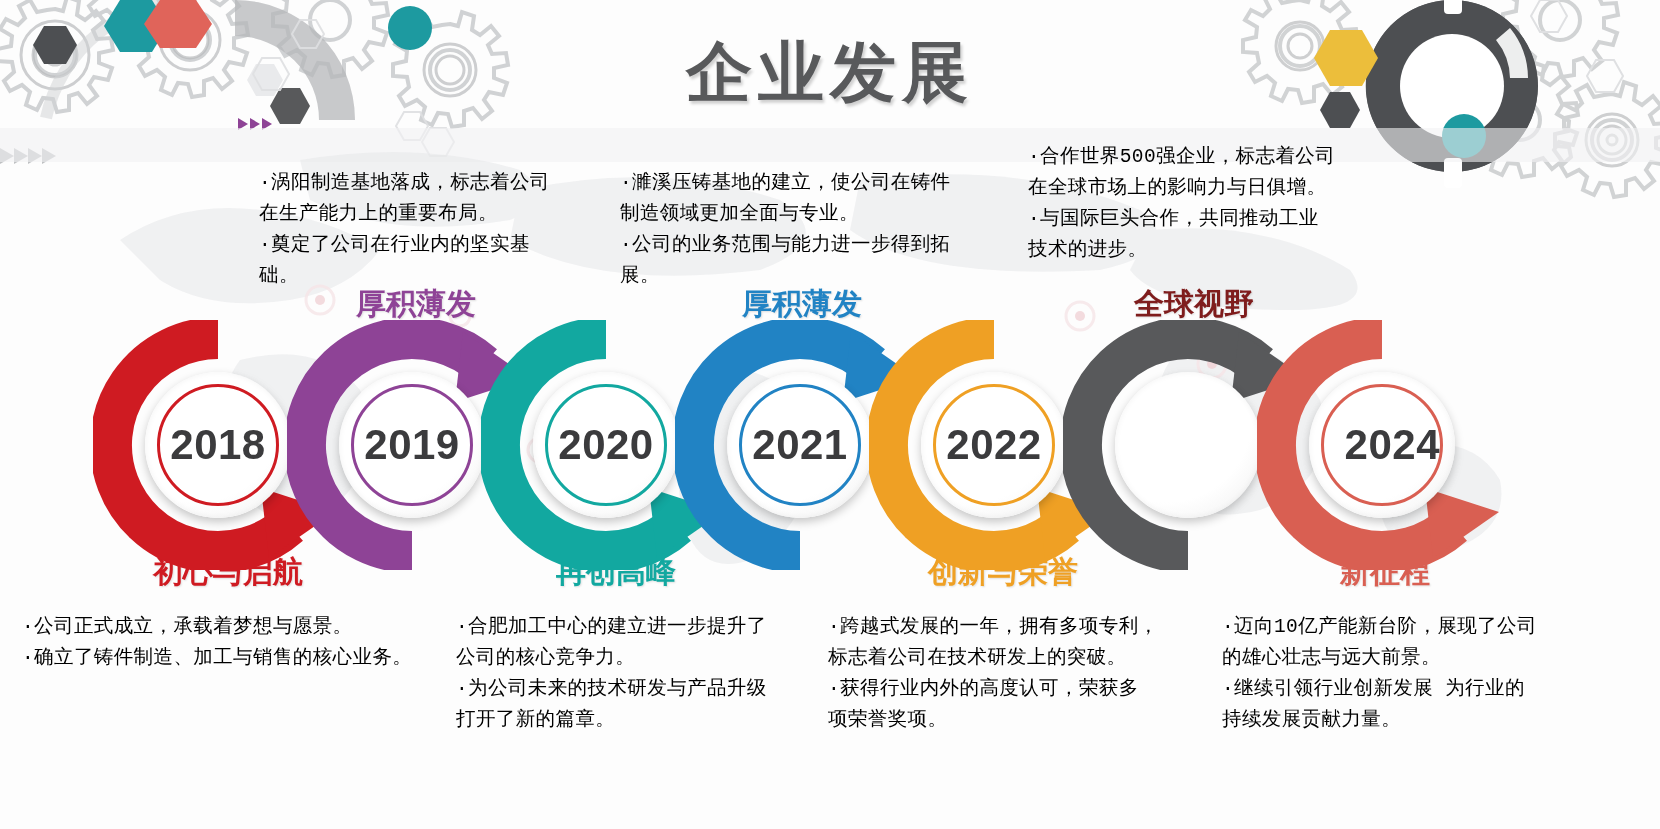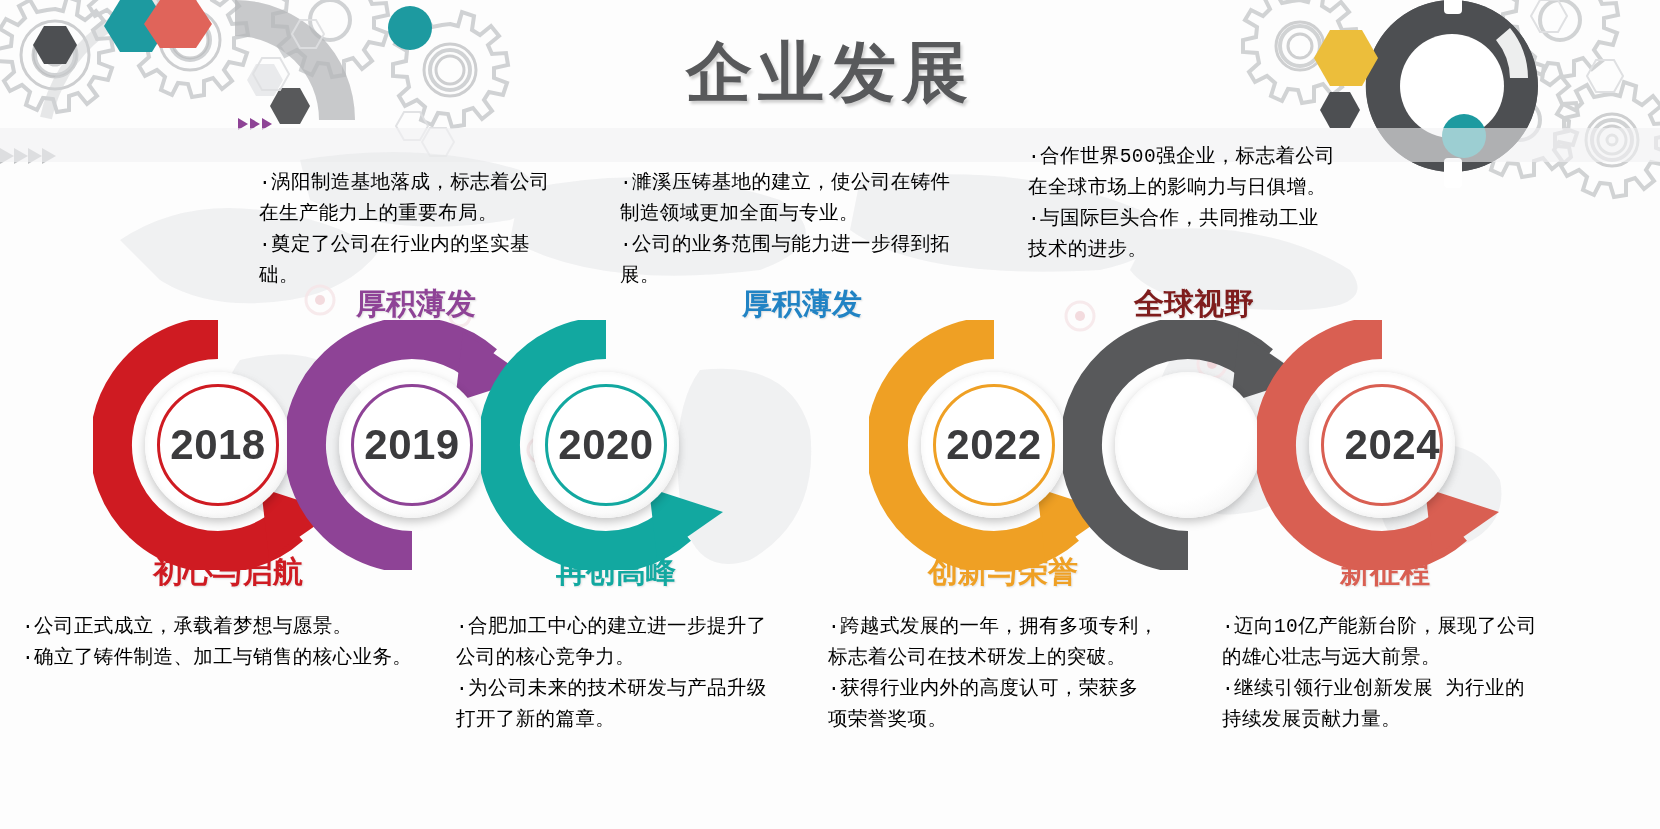--- a/index.html
+++ b/index.html
@@ -246,20 +246,30 @@
       <svg viewBox="0 0 250 250">
         <path d="M125,18 A107,107 0 1 0 196,205" fill="none" stroke="#12a8a0" stroke-width="42"></path>
         <polygon points="168,168 242,192 176,238" fill="#12a8a0"></polygon>
       </svg>
       <div class="inner-disc"></div>
       <div class="inner-ring" style="border-color:#12a8a0;">
         <span class="year">2020</span>
       </div>
     </div>
 
+    <div class="node" style="left:675px;">
+      <svg viewBox="0 0 250 250">
+        <path d="M125,232 A107,107 0 1 1 196,45" fill="none" stroke="#2183c4" stroke-width="42"></path>
+        <polygon points="168,82 242,58 176,12" fill="#2183c4"></polygon>
+      </svg>
+      <div class="inner-disc"></div>
+      <div class="inner-ring" style="border-color:#2183c4;">
+        <span class="year">2021</span>
+      </div>
+    </div>
 
     <div class="node" style="left:869px;text-align:right;">
       <svg viewBox="0 0 250 250">
         <path d="M125,18 A107,107 0 1 0 196,205" fill="none" stroke="#efa024" stroke-width="42"></path>
         <polygon points="168,168 242,192 176,238" fill="#efa024"></polygon>
       </svg>
       <div class="inner-disc"></div>
       <div class="inner-ring" style="border-color:#efa024;">
         <span class="year">2022</span>
       </div>

